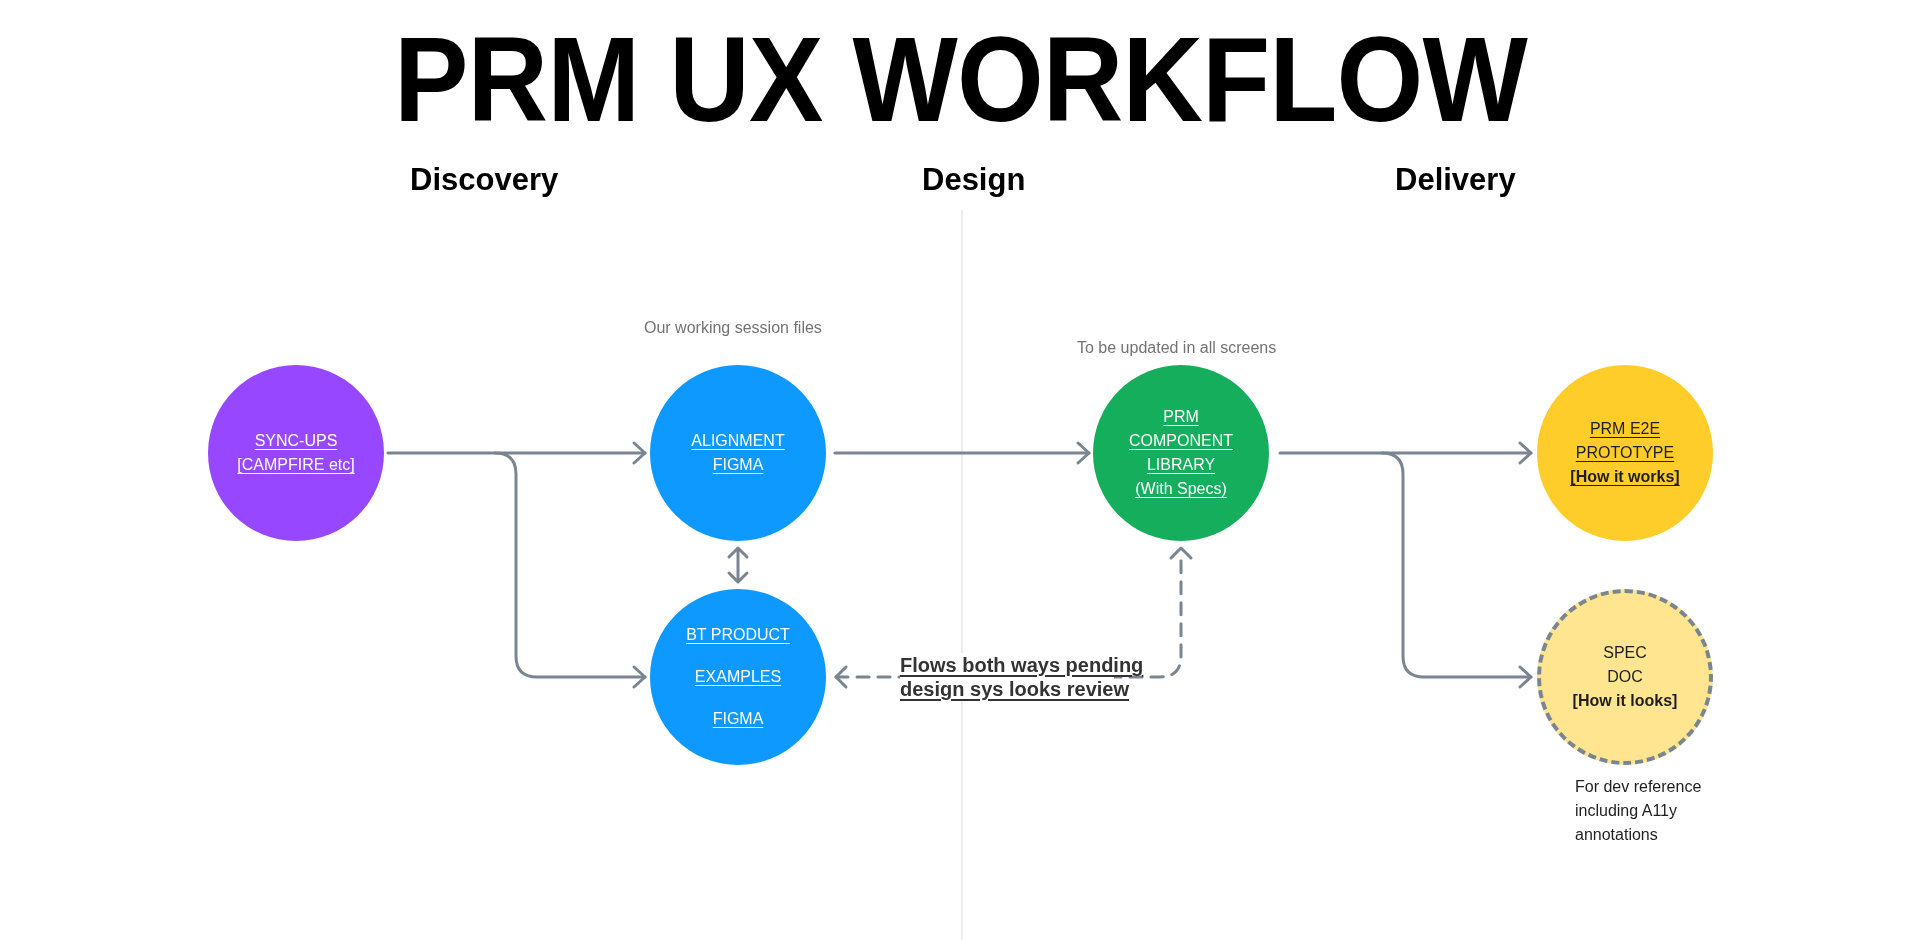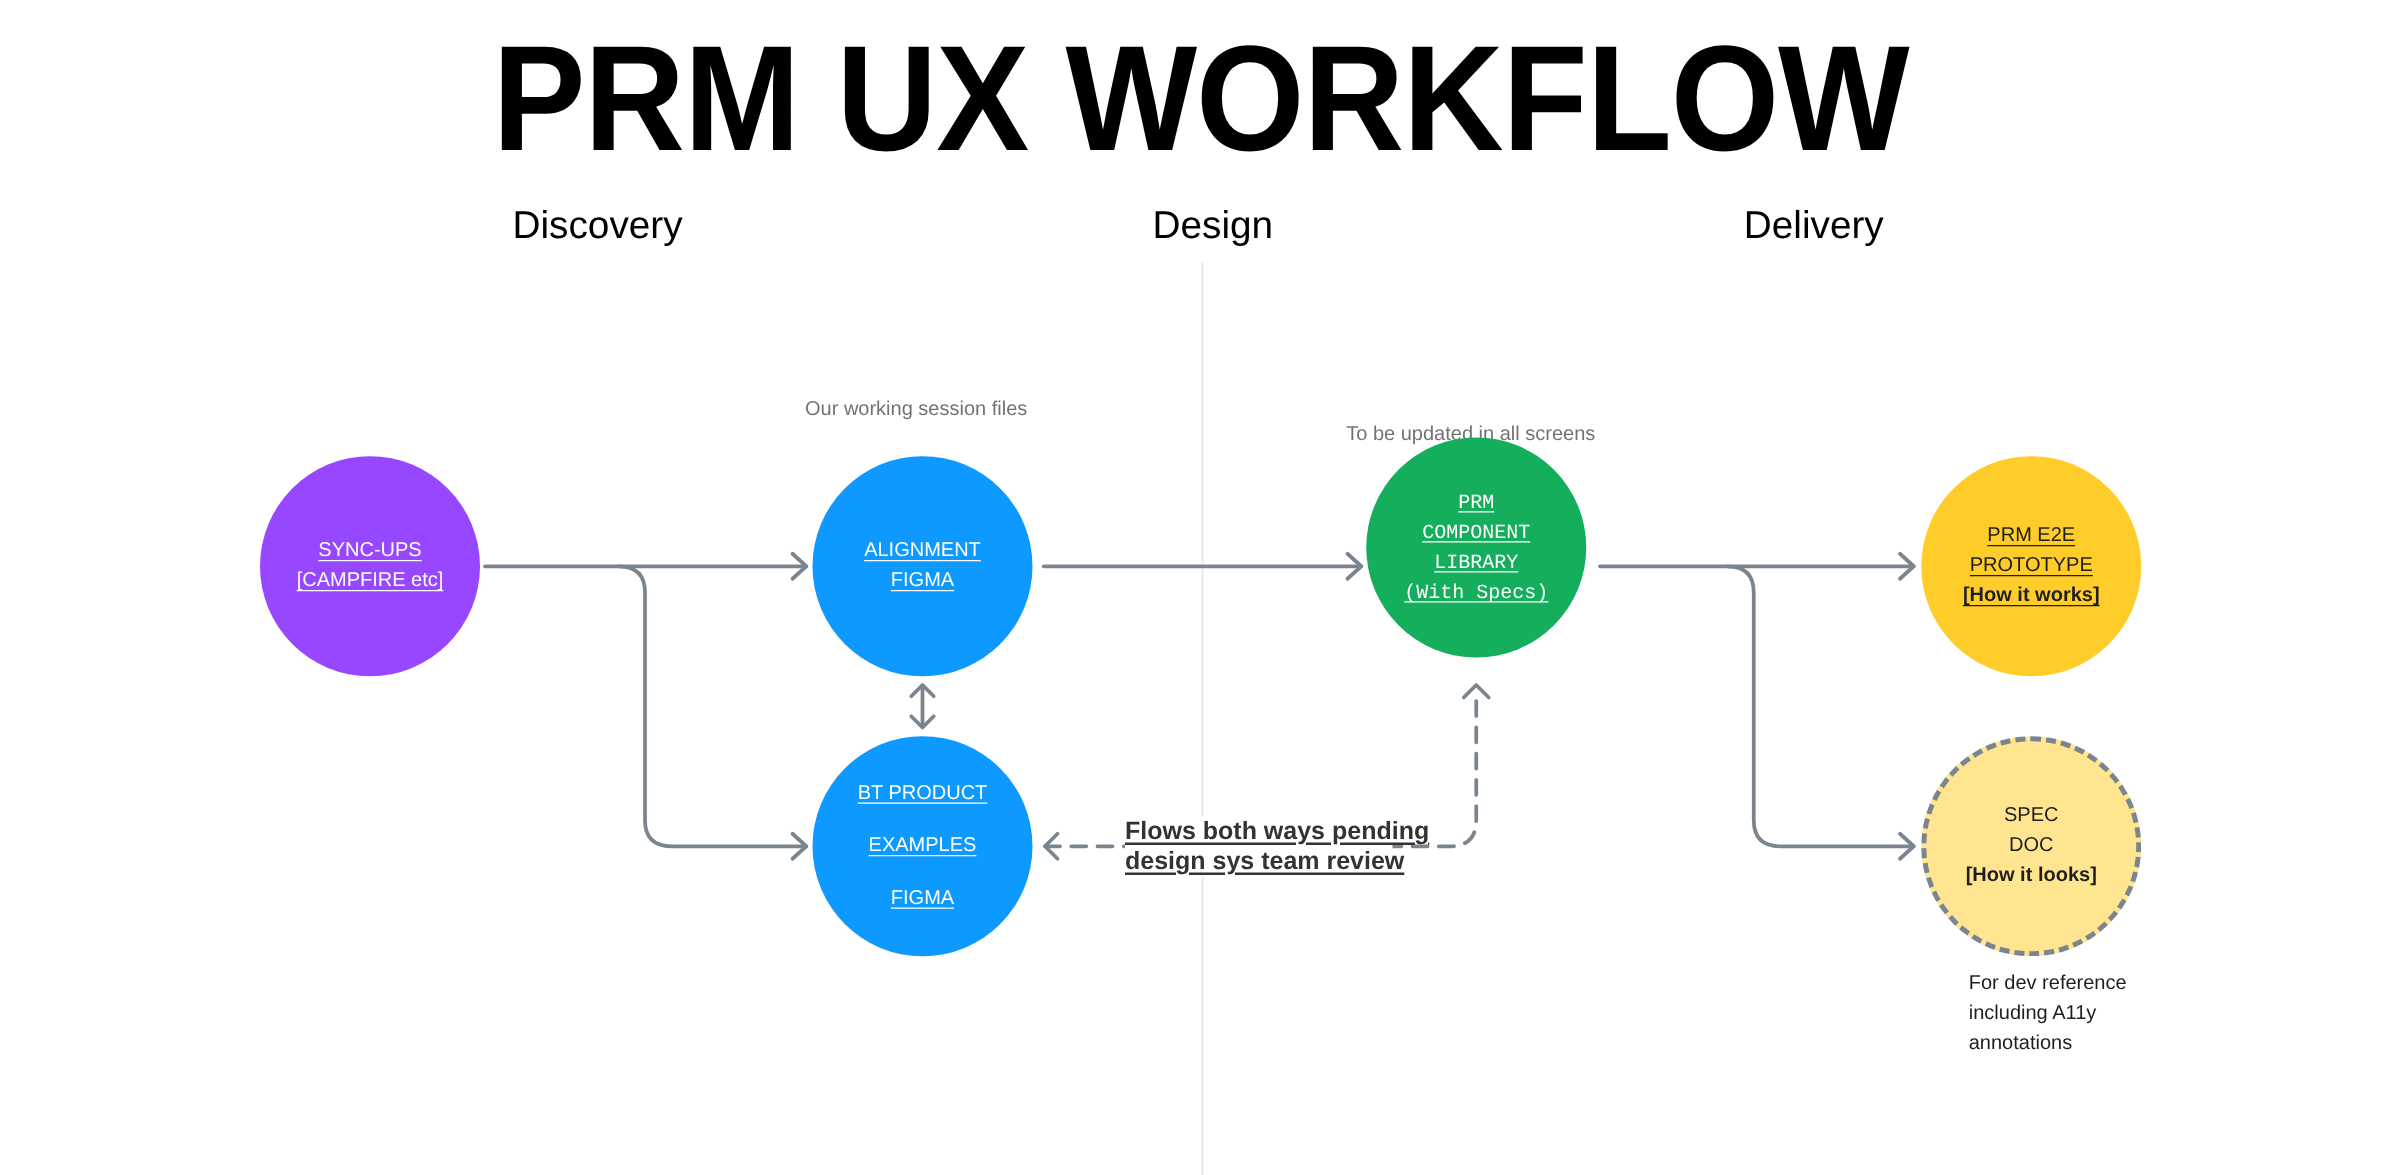--- a/index.html
+++ b/index.html
@@ -1,18 +1,18 @@
 <!DOCTYPE html>
 <html><head>
 <meta charset="utf-8">
 <style>
   html, body { margin: 0; padding: 0; background: #ffffff; }
   body { width: 1920px; height: 940px; position: relative; overflow: hidden; font-family: "Liberation Sans", "DejaVu Sans", sans-serif; color: #1e1e1e; }
   .title { position: absolute; left: 0; width: 1920px; top: 14px; text-align: center; font-family: "Liberation Sans", sans-serif; font-weight: 700; font-size: 120px; line-height: 130px; letter-spacing: -1px; color: #000; transform: scaleX(0.93); transform-origin: 966px 0; white-space: nowrap; }
-  .phase { position: absolute; top: 160px; font-weight: 400; font-size: 31px; line-height: 40px; color: #000; white-space: nowrap; }
+  .phase { position: absolute; top: 160px; font-weight: 700; font-size: 31px; line-height: 40px; color: #000; white-space: nowrap; }
   .divider { position: absolute; left: 961px; top: 210px; width: 2px; height: 730px; background: #ececec; }
   .note { position: absolute; font-size: 16px; line-height: 24px; color: #737373; white-space: nowrap; }
   .note-multi { position: absolute; font-size: 16px; line-height: 24px; color: #1e1e1e; white-space: pre-line; }
   svg.connectors { position: absolute; left: 0; top: 0; width: 1920px; height: 940px; }
   .node { position: absolute; width: 176px; height: 176px; border-radius: 50%; display: flex; flex-direction: column; align-items: center; justify-content: center; text-align: center; font-size: 16px; line-height: 24px; box-sizing: border-box; }
   .node .line { display: block; white-space: nowrap; }
   .node.link .line span { text-decoration: underline; text-underline-offset: 3px; }
   .node .bold { font-weight: 700; }
   .node.white { color: #ffffff; }
   .node.dark { color: #1e1e1e; }
@@ -60,40 +60,40 @@
   <g fill="none" stroke="#7b8590" stroke-width="3" stroke-linecap="round" stroke-linejoin="round">
 
     <path d="M836 677 H1160 Q1181 677 1181 656 V552" stroke-dasharray="12 9"></path>
     <path d="M846 667 L836 677 L846 687"></path>
     <path d="M1171 558 L1181 548 L1191 558"></path>
   </g>
 </svg>
 
 <div class="flow-label">
   <span>Flows both ways pending</span>
-  <span>design sys team review</span>
+  <span>design sys looks review</span>
 </div>
 
 <div class="node link white" style="left:208px; top:365px; background:#9747ff;">
   <span class="line"><span>SYNC-UPS</span></span>
   <span class="line"><span>[CAMPFIRE etc]</span></span>
 </div>
 
 <div class="node link white" style="left:650px; top:365px; background:#0d99ff;">
   <span class="line"><span>ALIGNMENT</span></span>
   <span class="line"><span>FIGMA</span></span>
 </div>
 
 <div class="node link white" style="left:650px; top:589px; background:#0d99ff;gap:18px;">
   <span class="line"><span>BT PRODUCT</span></span>
   <span class="line"><span>EXAMPLES</span></span>
   <span class="line"><span>FIGMA</span></span>
 </div>
 
-<div class="node link white" style="left:1093px; top:350px; background:#14ae5c;font-family:Liberation Mono, monospace;">
+<div class="node link white" style="left:1093px; top:365px; background:#14ae5c;">
   <span class="line"><span>PRM</span></span>
   <span class="line"><span>COMPONENT</span></span>
   <span class="line"><span>LIBRARY</span></span>
   <span class="line"><span>(With Specs)</span></span>
 </div>
 
 <div class="node link dark" style="left:1537px; top:365px; background:#ffcd29;">
   <span class="line"><span>PRM E2E</span></span>
   <span class="line"><span>PROTOTYPE</span></span>
   <span class="line bold"><span>[How it works]</span></span>

